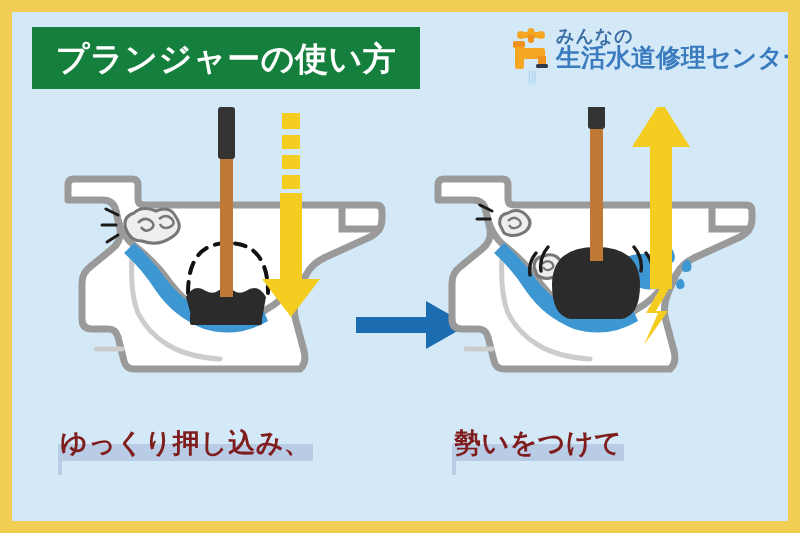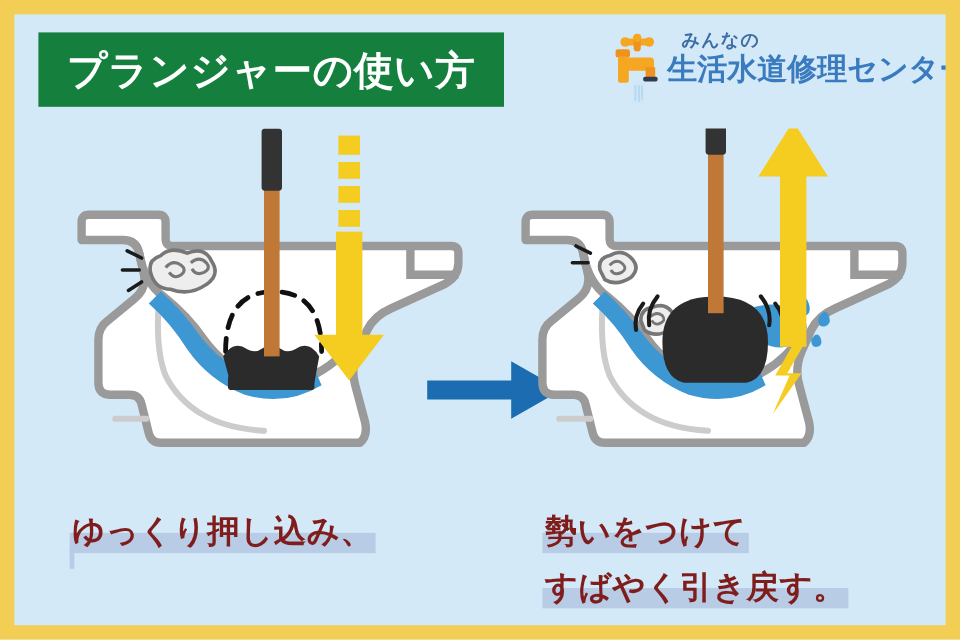--- a/index.html
+++ b/index.html
@@ -62,23 +62,23 @@
   }
   #logo-faucet {
     position: absolute;
     left: 0px;
     top: 4px;
     width: 46px;
     height: 62px;
   }
   #logo-sub {
     position: absolute;
-    left: 60px;
+    left: 48px;
     top: 0px;
-    font-size: 15px;
+    font-size: 18px;
     font-weight: bold;
     color: #3c6ea5;
     letter-spacing: 1px;
     white-space: nowrap;
   }
   #logo-main {
     position: absolute;
     left: 48px;
     top: 17px;
     font-size: 25px;
@@ -403,19 +403,18 @@
     <div class="caption" id="caption-right">
       <div class="cap-row">
         <span class="cap-line">
           <span class="hl"></span>
           <span class="tx">勢いをつけて</span>
         </span>
       </div>
       <div class="cap-row">
         <span class="cap-line">
           <span class="hl"></span>
-          <span class="tx">すばやく引き戻す。</span>
         </span>
       </div>
     </div>
 
   </div>
 </div>
 
 </body></html>

